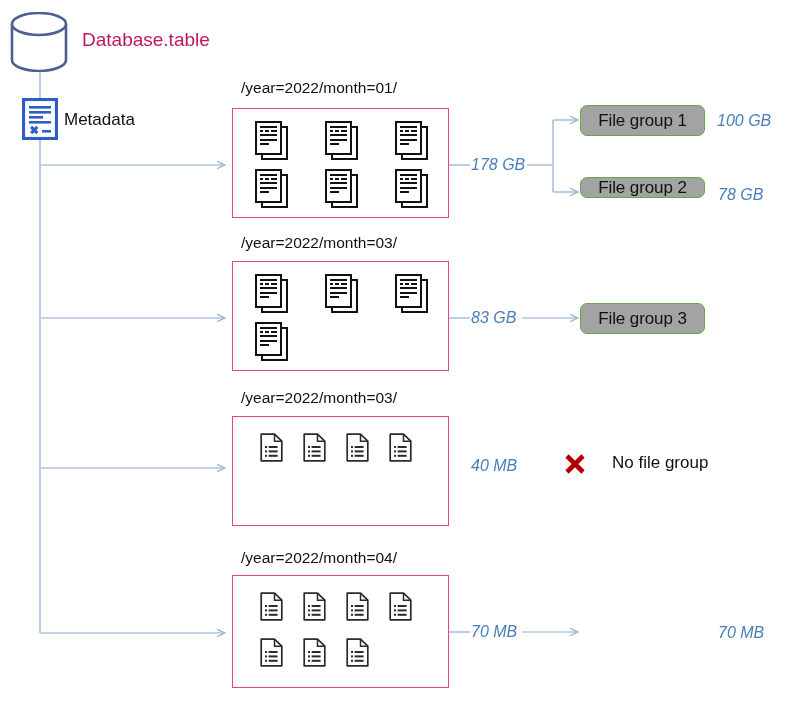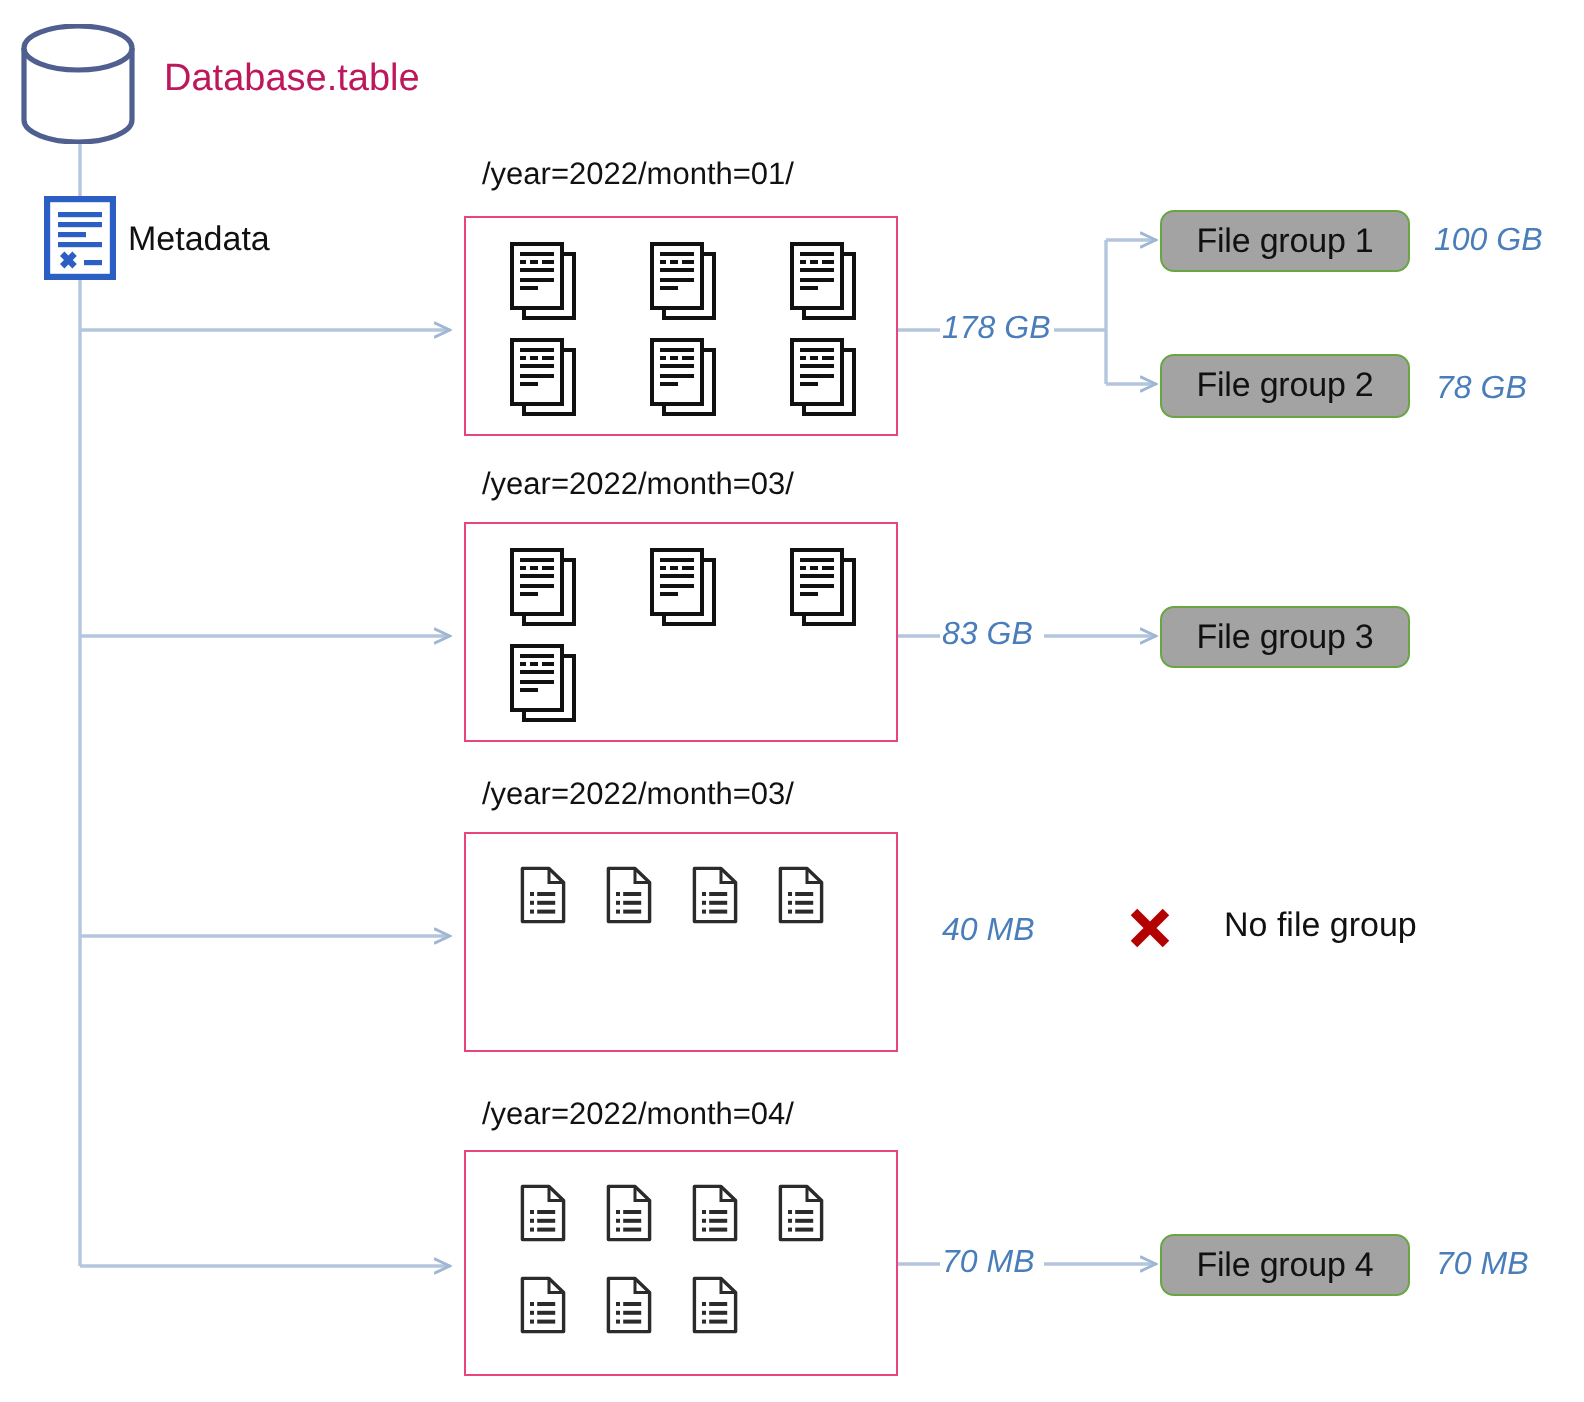--- a/index.html
+++ b/index.html
@@ -460,21 +460,20 @@
             <rect x="8.6" y="21.8" width="9" height="2"></rect>
         </g>
       </svg>
     </div>
   </div>
   <div class="size-label" style="left:471px;top:623px;">70 MB</div>
 
   <div class="fgbox" style="left:580px;top:105px;width:125px;height:31px;">File group 1</div>
   <div class="size-label" style="left:717px;top:112px;">100 GB</div>
 
-  <div class="fgbox" style="left:580px;top:177px;width:125px;height:32px;">File group 2</div>
+  <div class="fgbox" style="left:580px;top:177px;width:125px;height:21px;">File group 2</div>
   <div class="size-label" style="left:718px;top:186px;">78 GB</div>
 
   <div class="fgbox" style="left:580px;top:303px;width:125px;height:31px;">File group 3</div>
 
-  <div class="fgbox" style="left:580px;top:617px;width:125px;height:31px;">File group 4</div>
   <div class="size-label" style="left:718px;top:624px;">70 MB</div>
 
 </div>
 
 </body></html>

